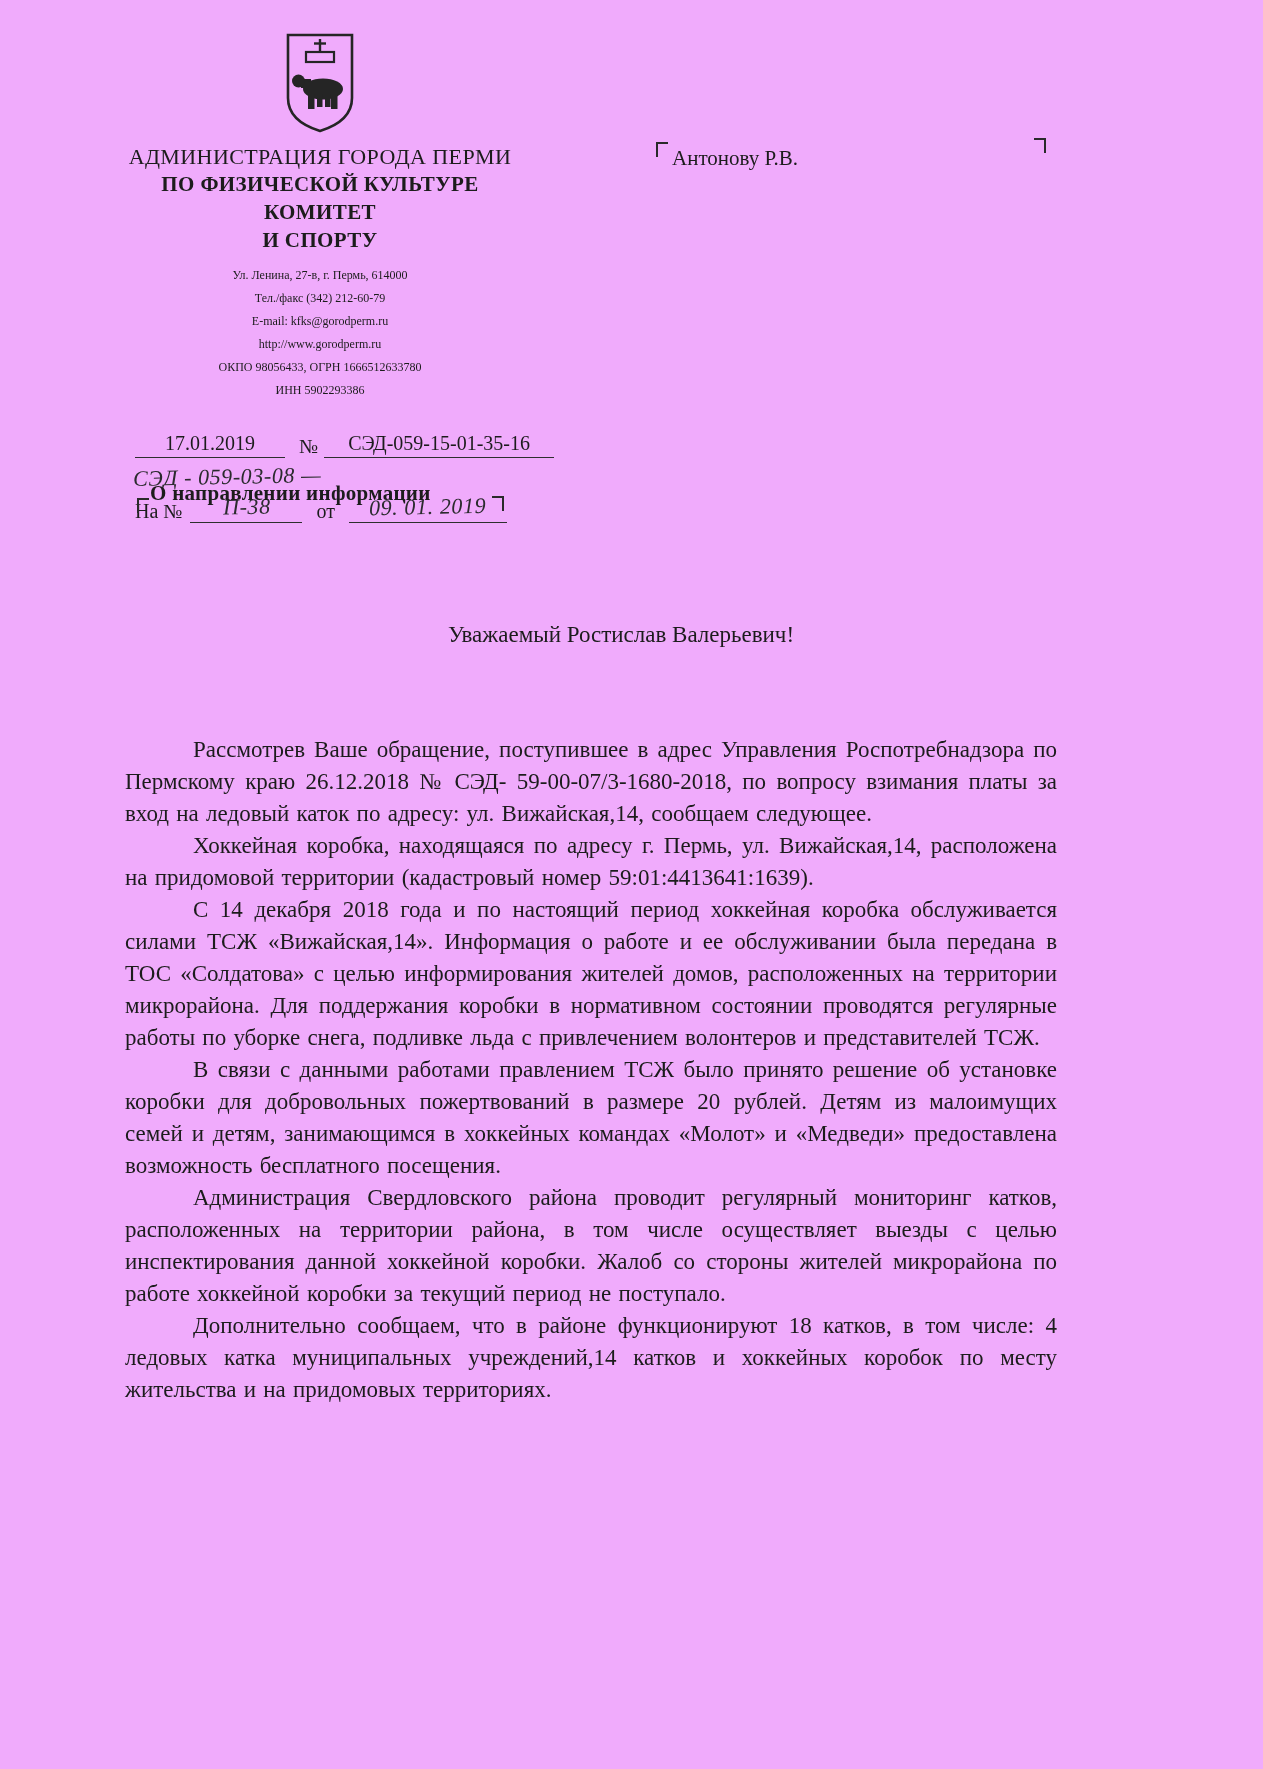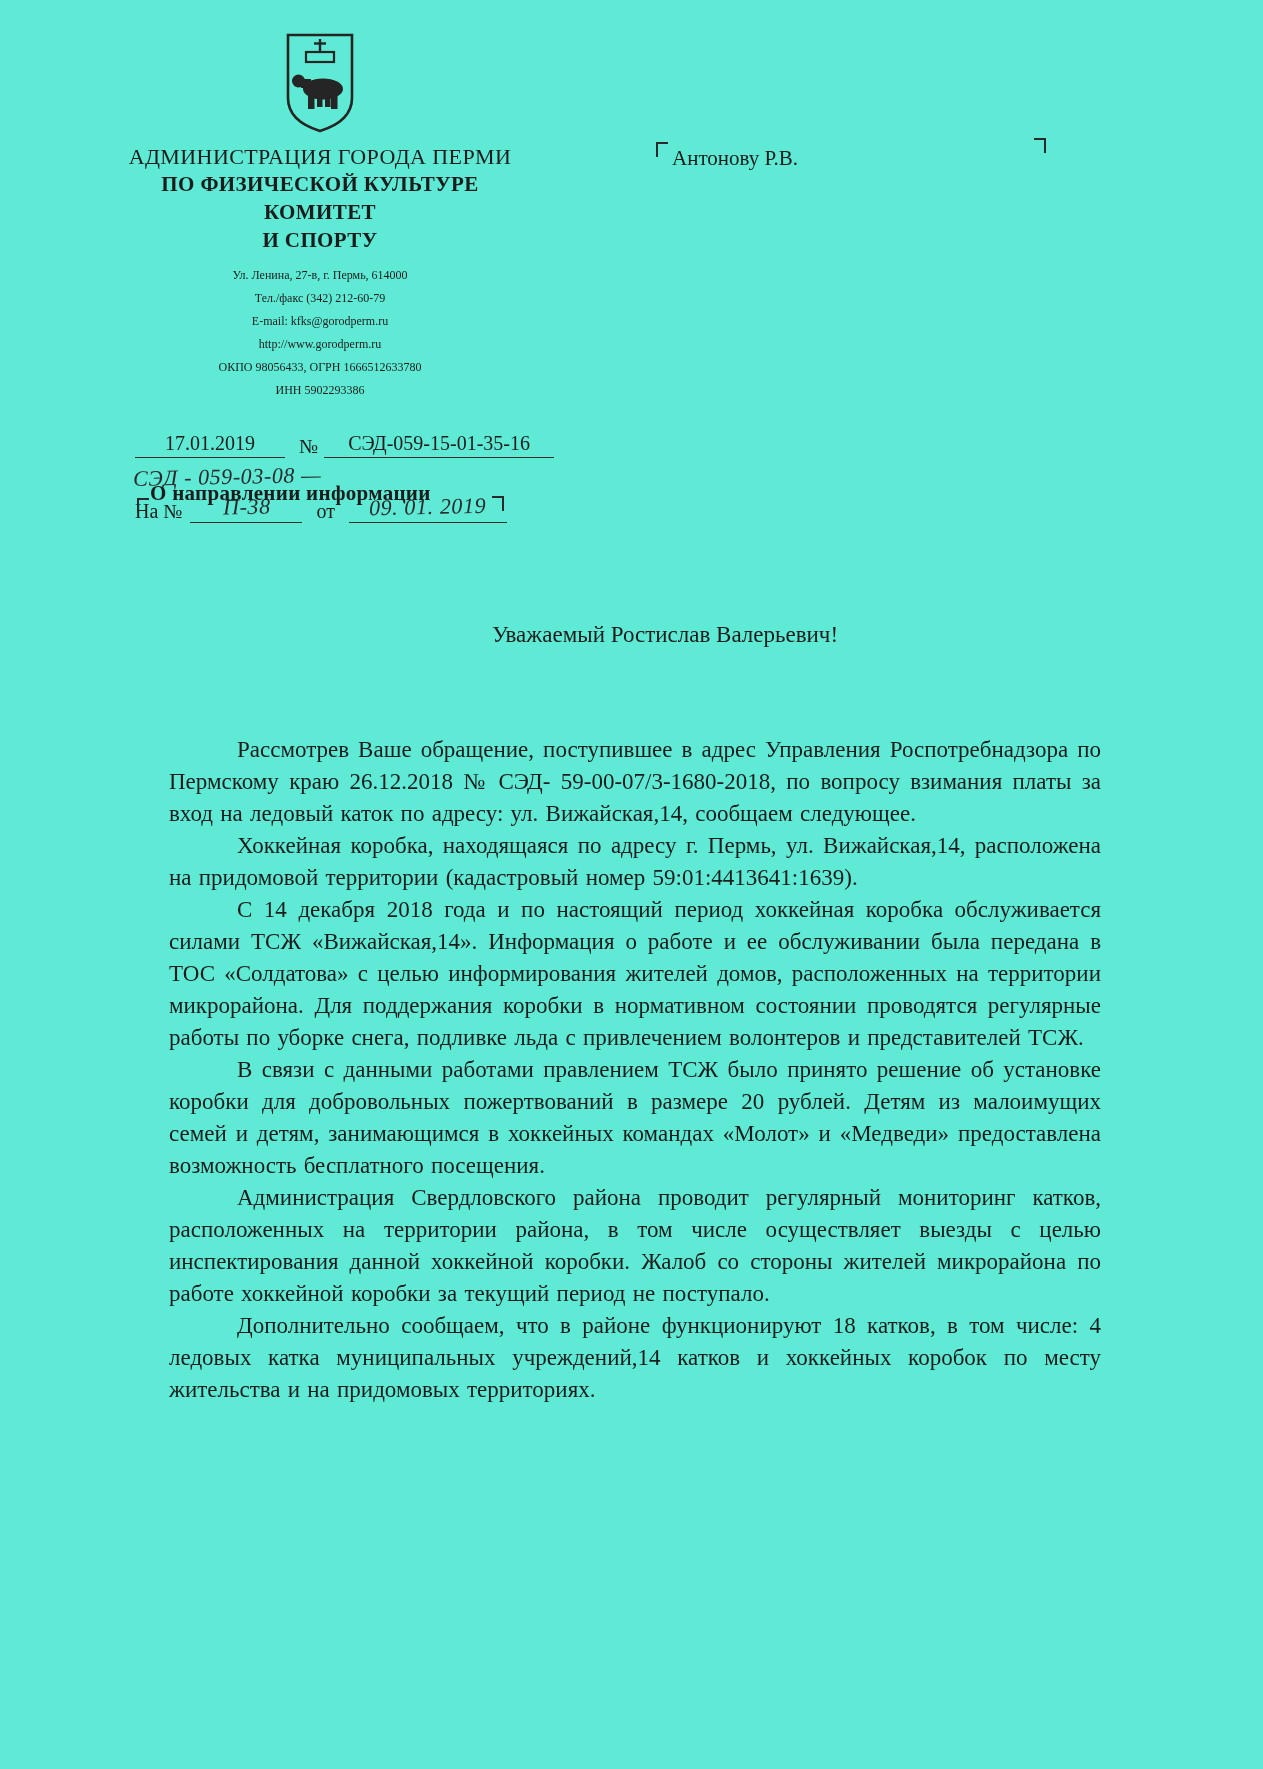--- a/index.html
+++ b/index.html
@@ -1,20 +1,20 @@
 <!DOCTYPE html>
 <html><head>
 <meta charset="utf-8">
 <style>
   * { margin:0; padding:0; box-sizing:border-box; }
   html,body { background:#ffffff; }
   .page {
     position:relative;
     width:1263px; height:1769px;
-    background:#5eead4;
+    background:#f0abfc;
     font-family:"Liberation Serif","DejaVu Serif",serif;
     color:#1c1c1c;
     overflow:hidden;
   }
   
   .letterhead {
     position:absolute; left:90px; top:32px; width:460px;
     text-align:center;
   }
   .coat { display:block; margin:0 auto 10px auto; }
@@ -48,21 +48,21 @@
   }
   .hw-line { margin:6px 0 2px -2px; }
   .ref-row3 { margin-top:2px; white-space:nowrap; }
   .nbsp { display:inline-block; width:14px; }
   
   .subject {
     position:absolute; left:150px; top:481px;
     font-size:21px; font-weight:bold; letter-spacing:0.3px;
   }
   
-  .content { position:absolute; left:125px; top:622px; width:932px;margin-left:44px; }
+  .content { position:absolute; left:125px; top:622px; width:932px; }
   .salutation { text-align:center; font-size:23px; padding-left:60px; }
   .paragraphs { margin-top:86px; }
   .paragraphs p {
     font-size:23px; line-height:32px;
     text-align:justify; text-indent:68px;
     word-spacing:1.5px;
   }
 </style>
 </head>
 <body>

